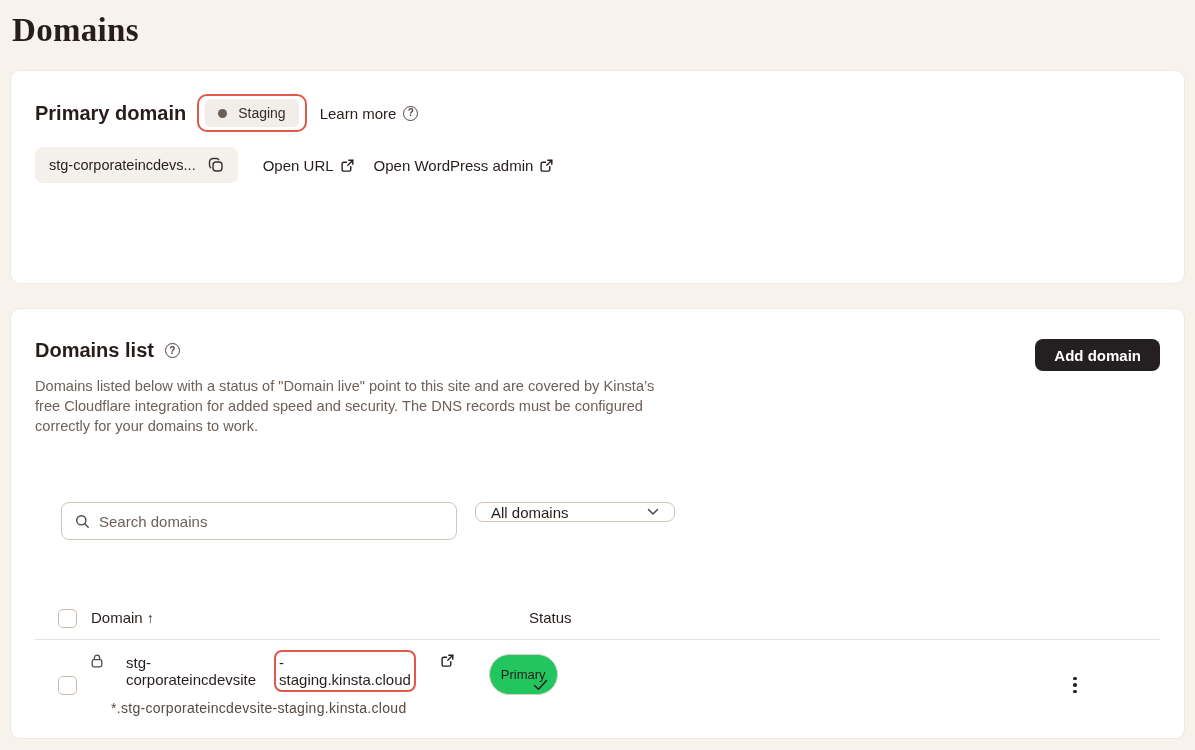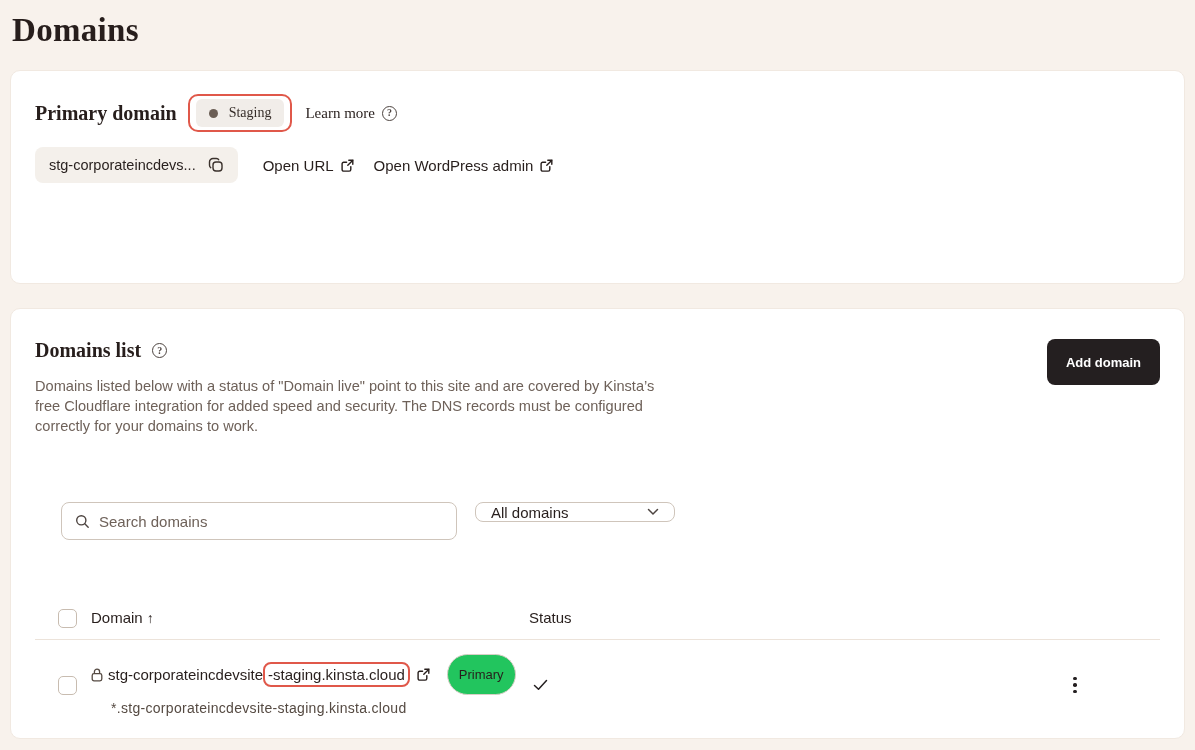--- a/index.html
+++ b/index.html
@@ -19,21 +19,21 @@
     margin: 2px 0 21px 2px;
   }
   .card {
     background: #ffffff;
     border: 1px solid #f1e9e1;
     border-radius: 10px;
   }
   .card1 { padding: 28px 24px 26px 24px; height: 214px; }
   .card2 { margin-top: 24px; padding: 30px 24px 20px 24px; height: 431px; }
 
-  .hrow { display: flex; align-items: center; font-family: Liberation Serif, serif; }
+  .hrow { display: flex; align-items: center; }
   h2 { font-size: 20px; font-weight: 700; color: #271e1c; }
 
   
   .badge-wrap {
     position: relative;
     display: inline-flex;
     align-items: center;
     gap: 11px;
     background: #f1ede9;
     border-radius: 6px;
@@ -109,26 +109,26 @@
   .ext-link + .ext-link { margin-left: 20px; }
   .icon-svg { display: block; }
 
   
   .c2-head { display: flex; justify-content: space-between; align-items: flex-start; }
   .c2-head .hrow { gap: 11px; }
   .add-btn {
     background: #241f20;
     color: #ffffff;
     font-family: "Liberation Sans", sans-serif;
-    font-size: 13px;
+    font-size: 15px;
     font-weight: 700;
     border: none;
     border-radius: 8px;
     padding: 0 19px;
-    height: 46px;
+    height: 32px;
     cursor: pointer;
   }
   .controls { display: flex; gap: 18px; margin: 66px 0 0 26px; }
   .search-box {
     width: 396px; height: 38px;
     border: 1px solid #cfc5bb;
     border-radius: 8px;
     background: #fff;
     display: flex;
     align-items: center;
@@ -167,21 +167,21 @@
     flex: 0 0 auto;
     cursor: pointer;
   }
   .col-domain { width: 438px; margin-left: 14px; }
   .col-status { flex: 1; }
   .col-actions { width: 20px; margin-right: 75px; display: flex; justify-content: center; }
   .th { font-size: 15px; font-weight: 500; color: #271e1c; }
   .sort-arrow { font-size: 14px; margin-left: 4px; color: #271e1c; }
 
   .t-data { padding-top: 14px; padding-bottom: 18px; align-items: center; }
-  .domain-line1 { display: flex; align-items: center; gap: 5px; font-size: 15px; color: #271e1c; }
+  .domain-line1 { display: flex; align-items: flex-start; gap: 23px; font-size: 15px; color: #271e1c; }
   .lock-wrap { display: flex; flex: 0 0 auto; }
   .hl-wrap { position: relative; display: inline-block; }
   .hl-box { inset: -4px -5px; border-radius: 8px; }
   .row-ext { margin-left: 7px; display: flex; }
   .pill {
     margin-left: 12px;
     border: 1px solid #d8cfc6;
     border-radius: 999px;
     padding: 12px 11px;
     font-size: 13px;

